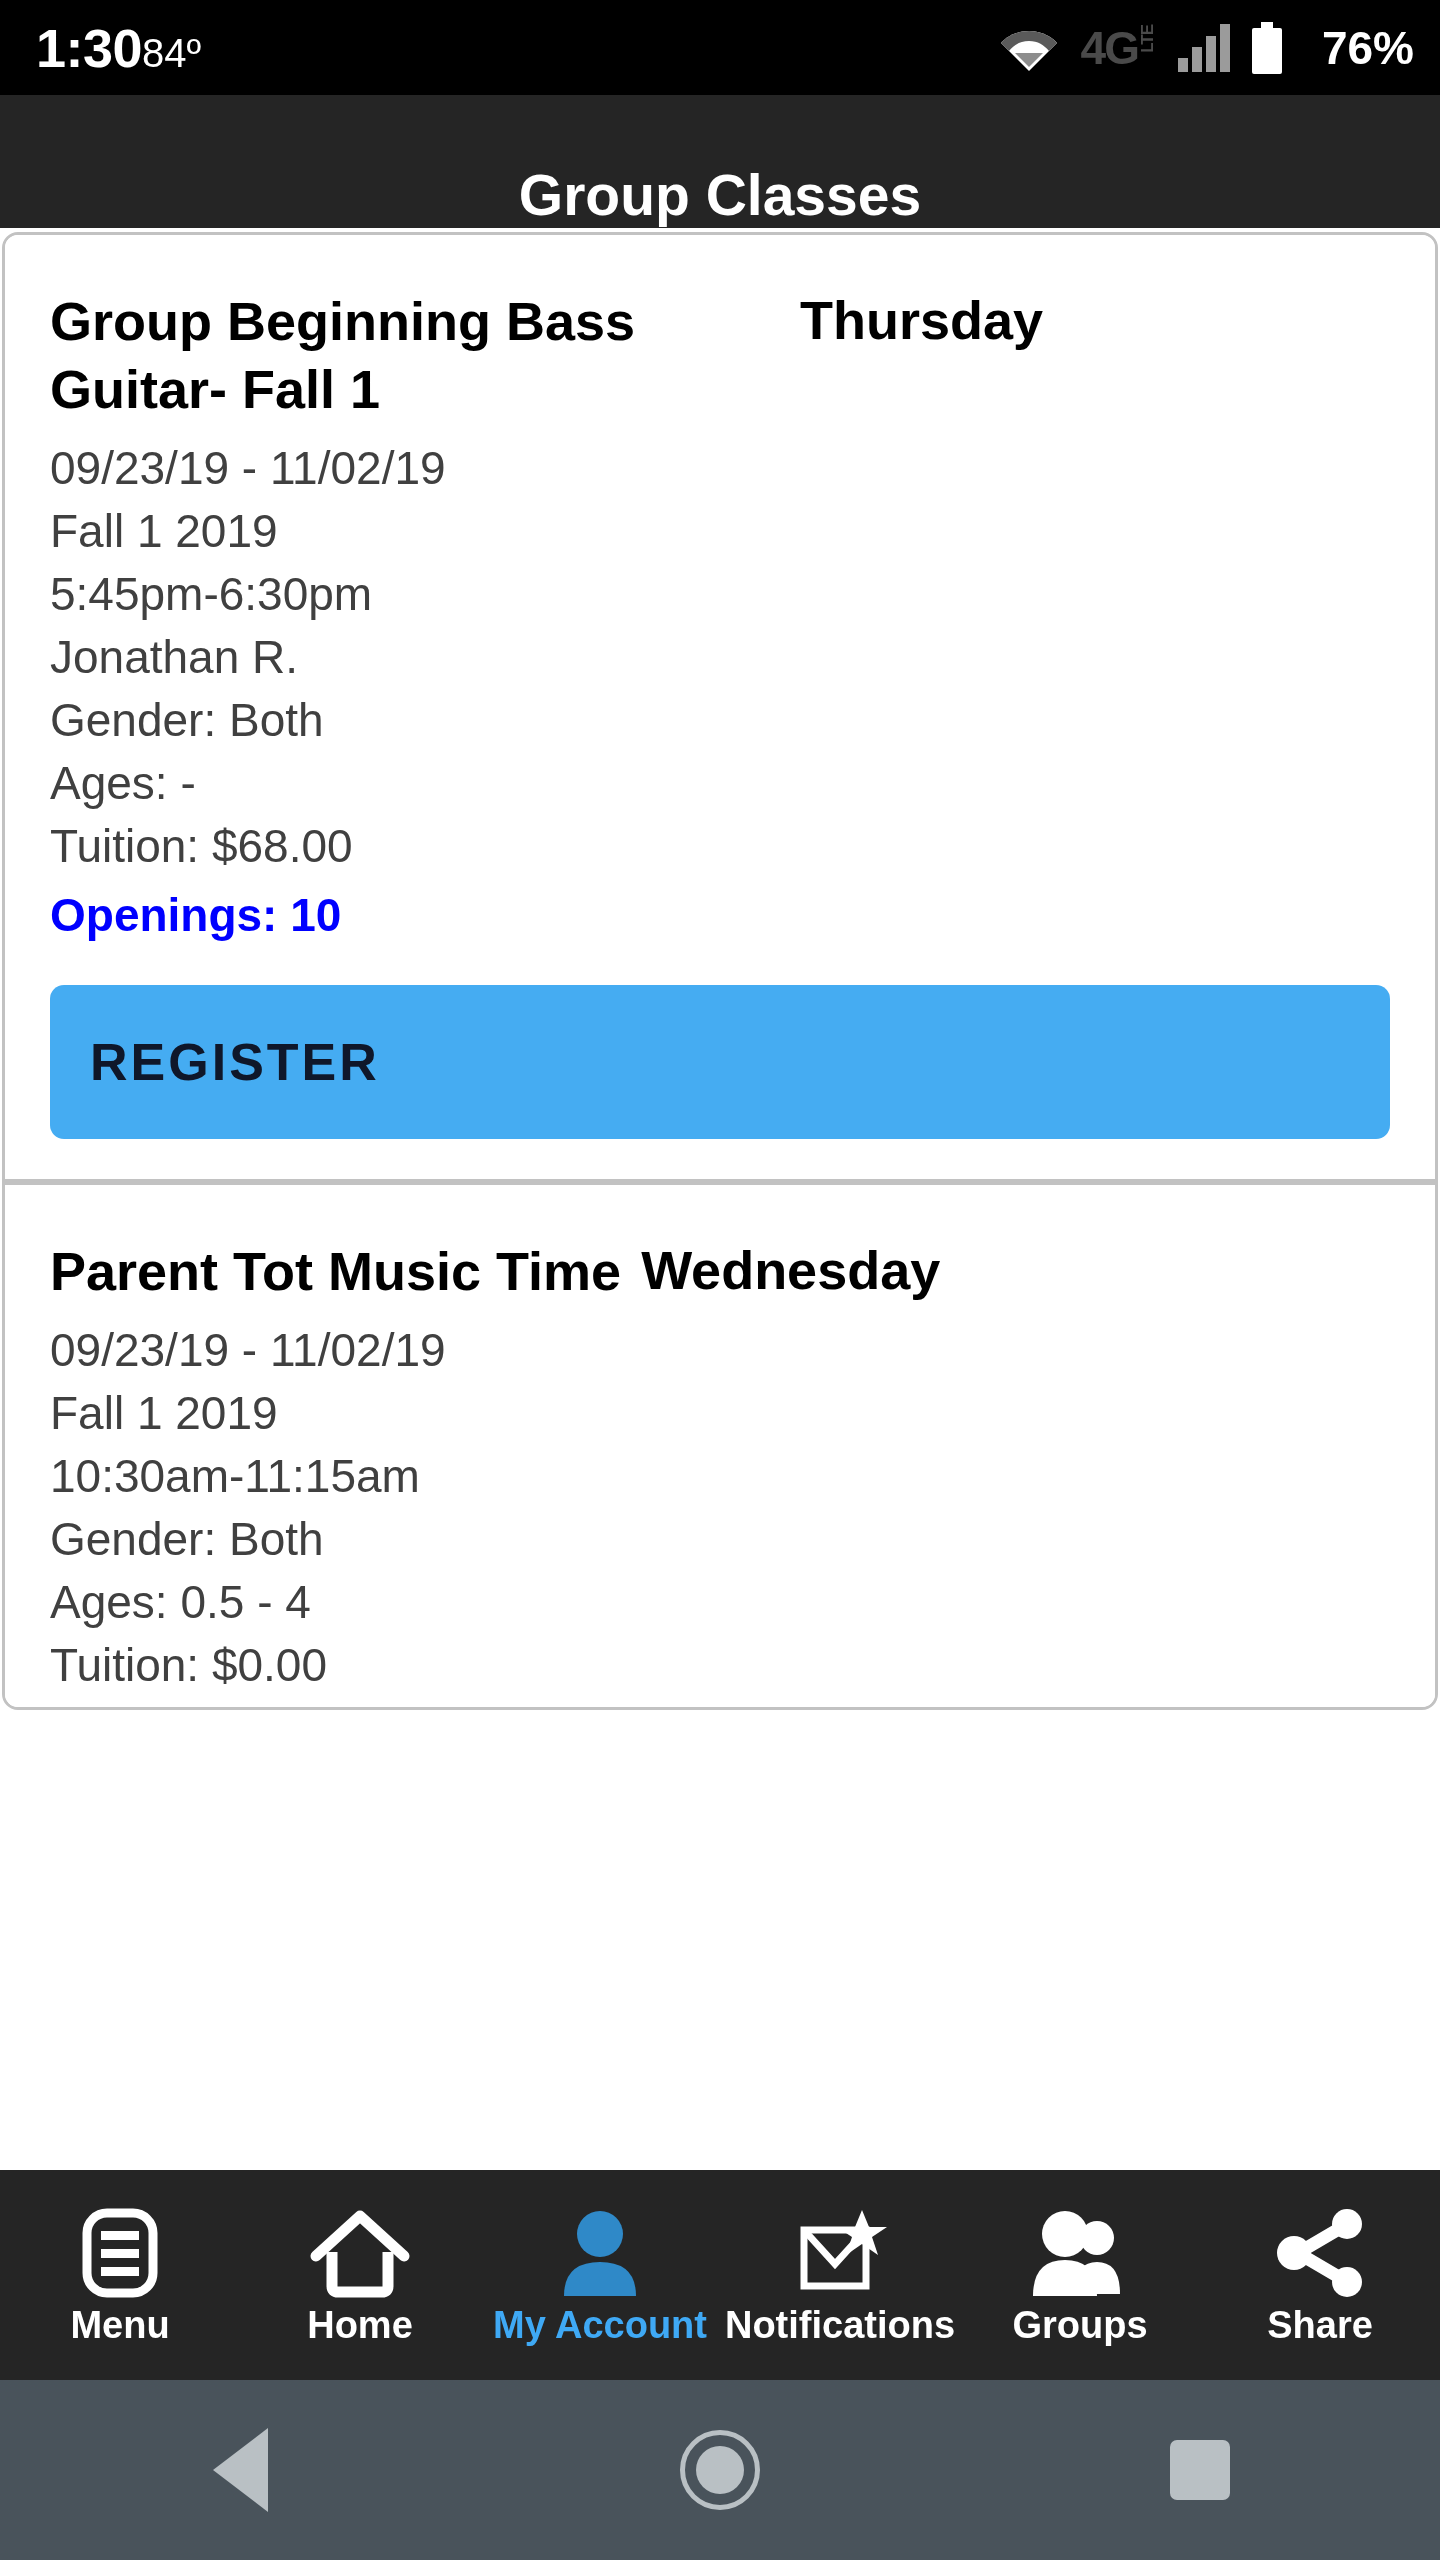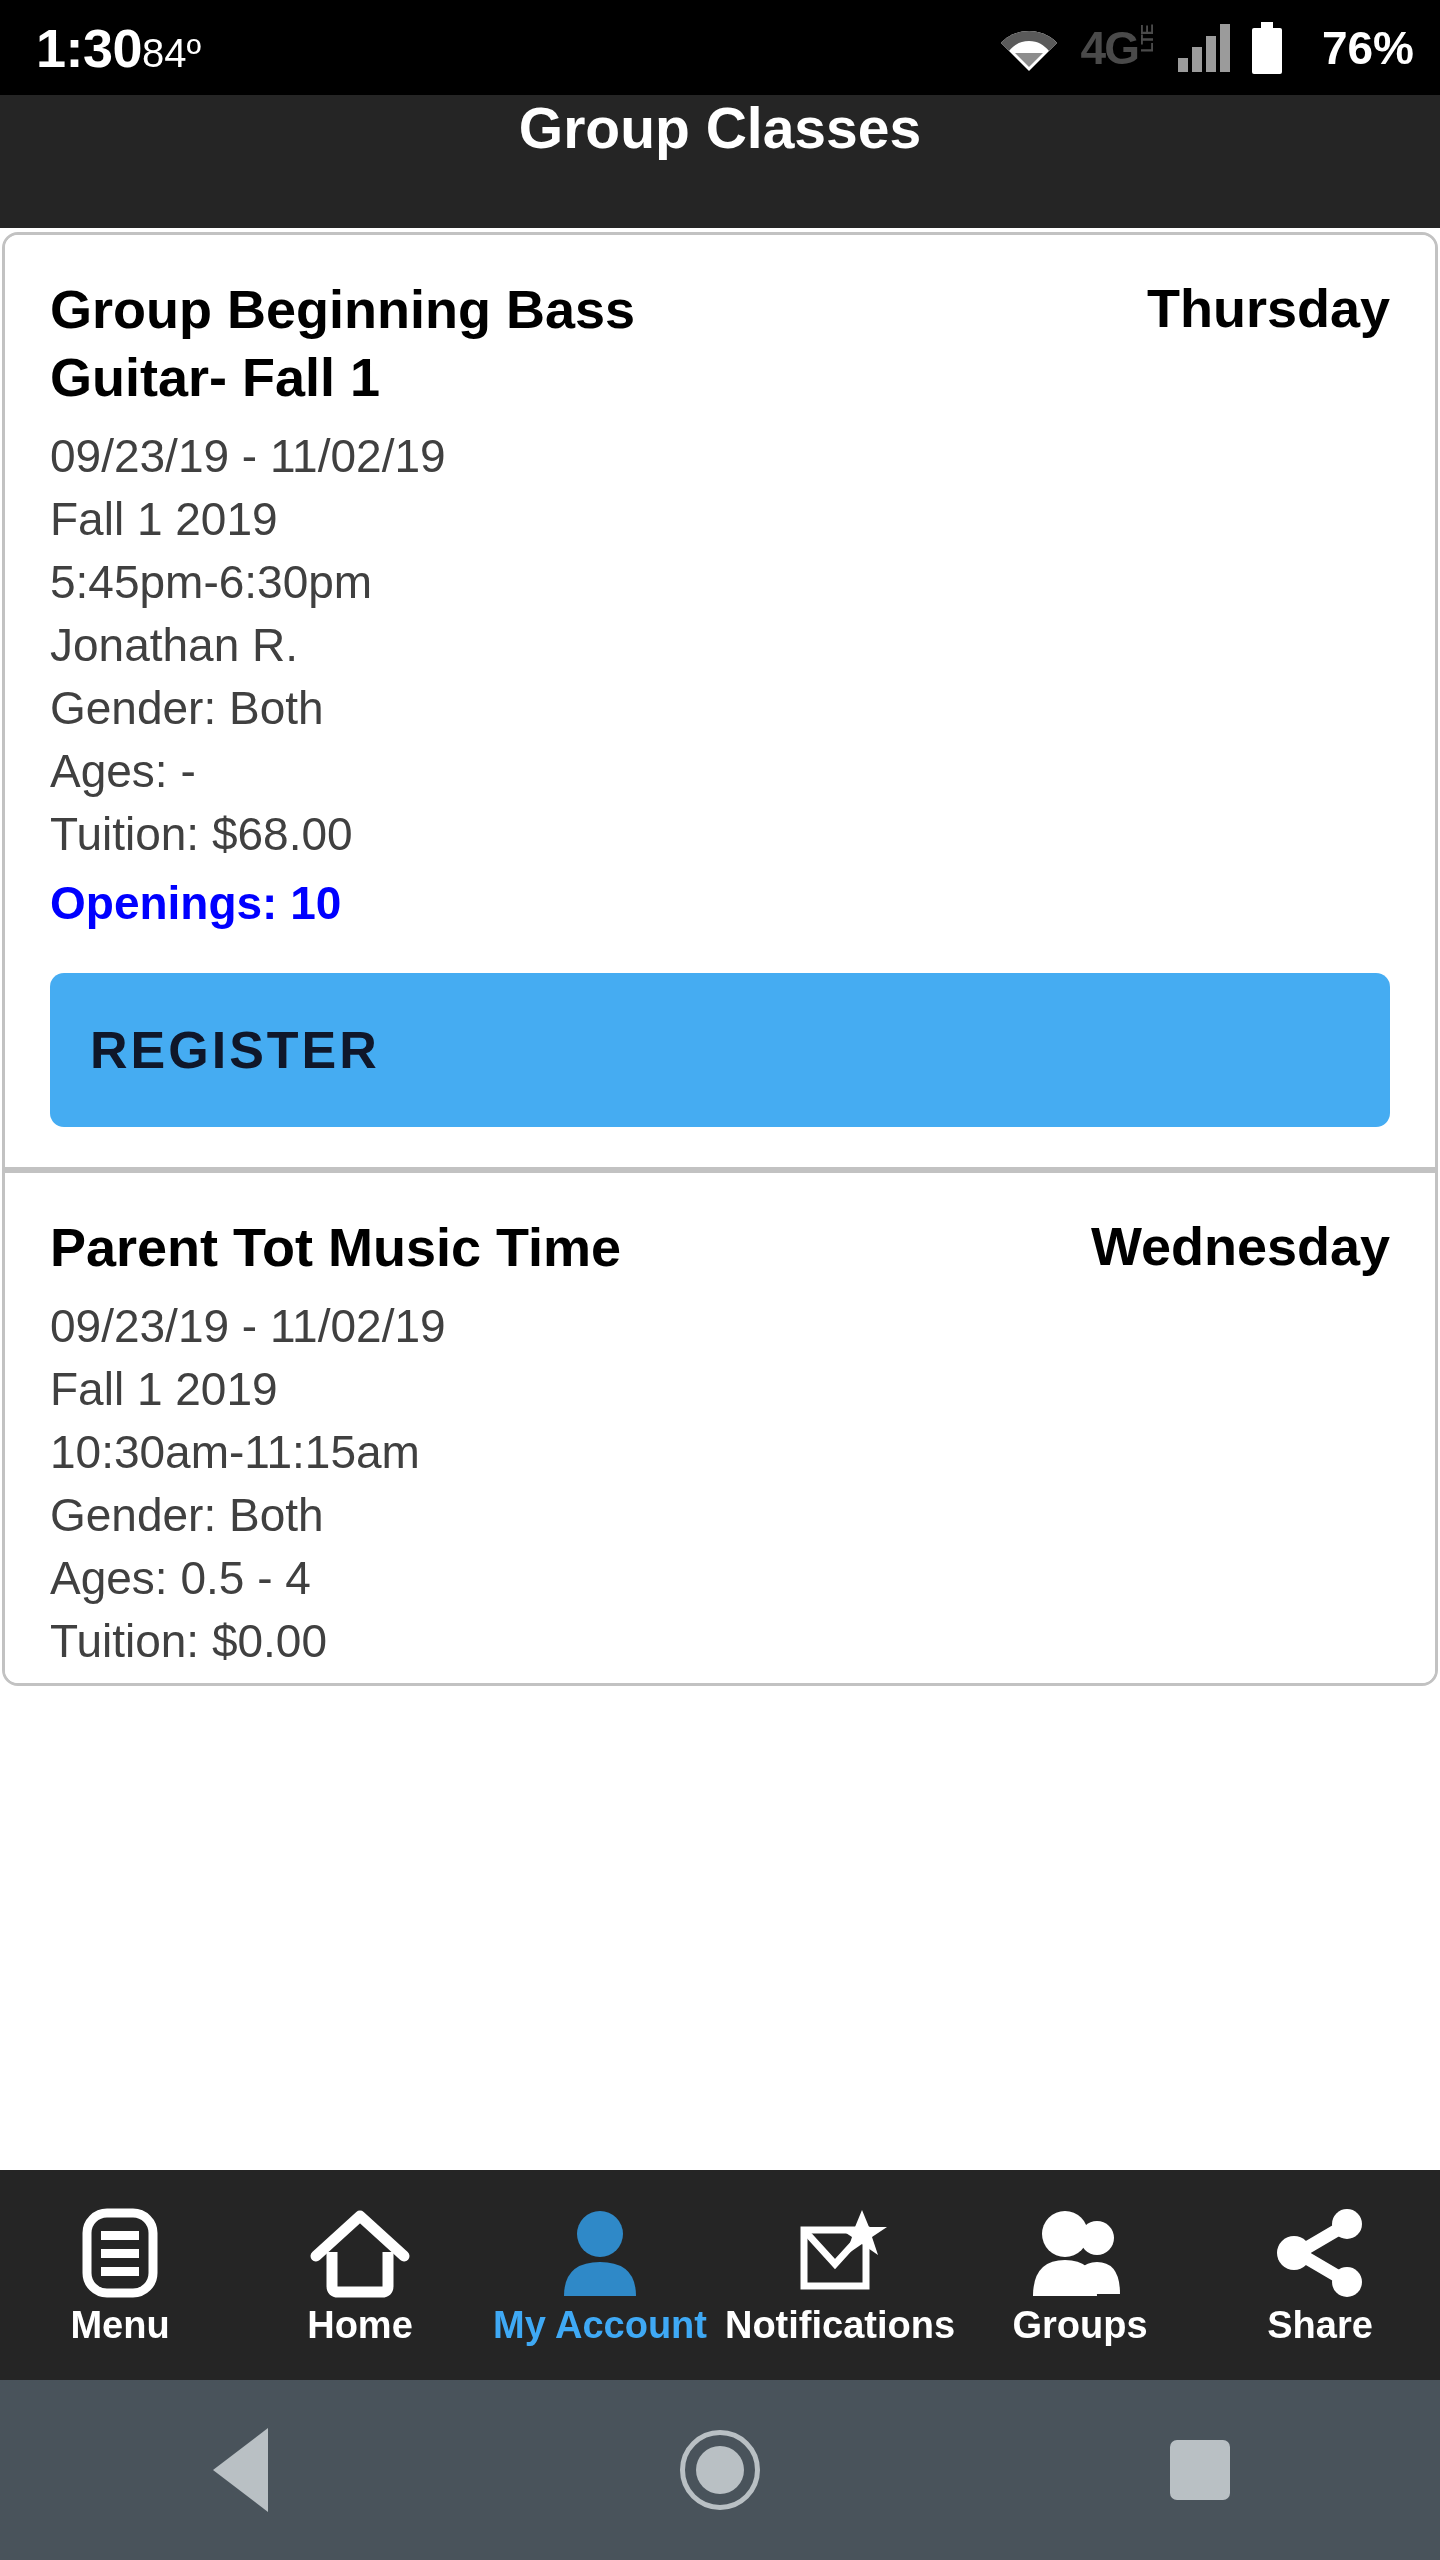--- a/index.html
+++ b/index.html
@@ -38,42 +38,43 @@
   .ico-signal i:nth-child(3){ height:36px; }
   .ico-signal i:nth-child(4){ height:48px; }
   .ico-batt { width:30px; height:52px; position:relative; }
   .ico-batt .cap { position:absolute; top:0; left:9px; width:12px; height:7px; background:#ffffff; }
   .ico-batt .body { position:absolute; top:6px; left:0; width:30px; height:46px; background:#ffffff; border-radius:2px; }
 
   
   .appbar {
     position:absolute; top:95px; left:0; width:1440px; height:133px;
     background:#252525; color:#ffffff;
-    display:flex; align-items:flex-start; justify-content:center;
+    display:flex; align-items:flex-end; justify-content:center;
   }
   .appbar-title { font-size:57px; font-weight:700; letter-spacing:0px; }
 
   
   .content {
     position:absolute; top:228px; left:0; width:1440px; height:1942px;
     background:#ffffff; overflow:hidden;
   }
   .card-stack {
     margin:4px 2px 0 2px;
     border:3px solid #c2c2c2;
     border-radius:16px;
     background:#ffffff;
     overflow:hidden;
   }
   .card { padding:40px 45px 0 45px; background:#ffffff; }
   .card + .card { border-top:6px solid #c2c2c2; }
 
   .card-head {
-    display:flex; align-items:flex-start; justify-content:space-between;
+    display:flex; align-items:flex-start; justify-content:flex-start;
     gap:20px;
+    margin-top:12px;
   }
   .card-title {
     font-size:54px; font-weight:700; color:#000000;
     line-height:1.26; max-width:730px;
   }
   .card-day {
     font-size:54px; font-weight:700; color:#000000;
     white-space:nowrap; padding-top:2px;
   }
   .card-lines { margin-top:14px; }

